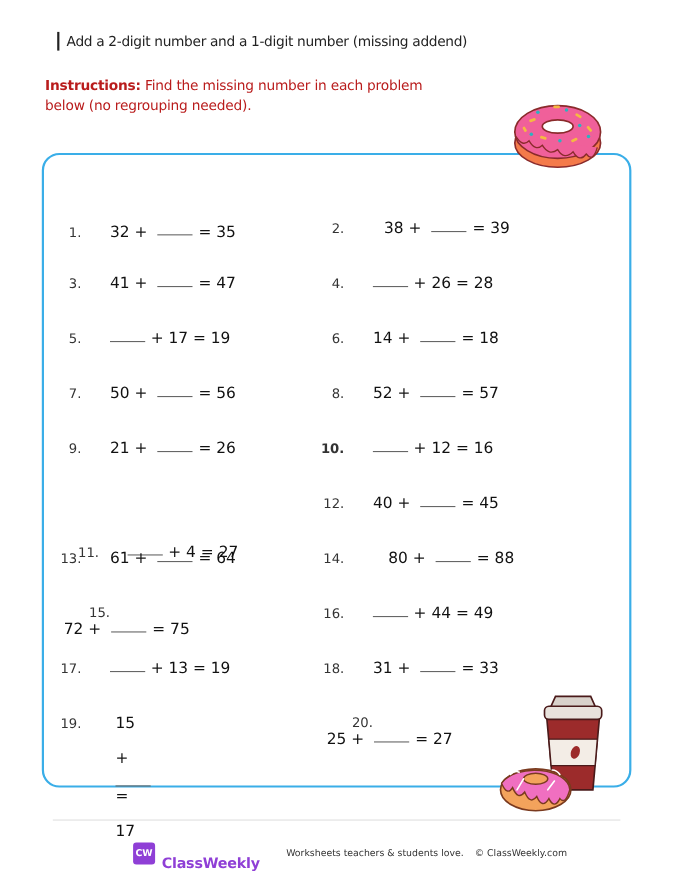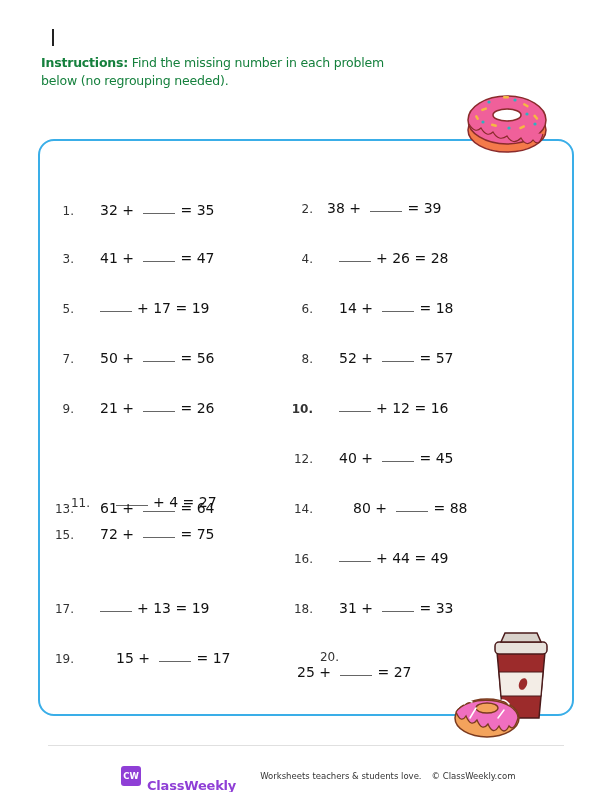--- a/index.html
+++ b/index.html
@@ -10,22 +10,22 @@
   }
   .header {
     position: absolute; left: 44px; top: 29px; display: flex; align-items: center;
     white-space: nowrap;
   }
   .header .title { font-size: 14.5px; font-weight: bold; color: #1a1a1a; letter-spacing: -0.2px; }
   .header .sep { width: 1.5px; height: 17px; background: #222; margin: 0 7px 0 8px; }
   .header .subtitle { font-size: 12.5px; color: #222; letter-spacing: -0.3px; }
 
   .instructions {
-    position: absolute; left: 41px; top: 54px; width: 360px;
-    font-size: 12.5px; line-height: 18px; color: #15803d; letter-spacing: -0.2px;
+    position: absolute; left: 41px; top: 69px; width: 360px;
+    font-size: 12.5px; line-height: 18px; color: #b91c1c; letter-spacing: -0.2px;
   }
   .instructions .label { font-weight: bold; }
 
   .frame {
     position: absolute; left: 38px; top: 139px; width: 536px; height: 577px;
     border: 2.5px solid #3aaee8; border-radius: 16px; box-sizing: border-box;
   }
 
   .donut-top { position: absolute; left: 465px; top: 86px; width: 84px; height: 70px; }
   .coffee { position: absolute; left: 489px; top: 630px; width: 64px; height: 92px; }
@@ -55,20 +55,21 @@
   }
   .brand { font-size: 13px; font-weight: bold; color: #8f3fd6; margin-left: 6px; letter-spacing: -0.2px; margin-top: 20px; }
   .tagline { font-size: 8.5px; color: #333; margin-left: 24px; }
   .copyright { font-size: 8.5px; color: #333; margin-left: 10px; }
 </style>
 </head>
 <body>
 
 <div class="header">
   <span class="sep"></span>
+  <span class="subtitle">Add a 2-digit number and a 1-digit number (missing addend)</span>
 </div>
 
 <div class="instructions">
   <span class="label">Instructions:</span><span> Find the missing number in each problem below (no regrouping needed).</span>
 </div>
 
 <div class="frame"></div>
 
 <svg class="donut-top" viewBox="0 0 84 70">
   <ellipse cx="42" cy="44" rx="39" ry="22" fill="#f47a4a" stroke="#8a2b2b" stroke-width="1.5"></ellipse>
@@ -95,21 +96,21 @@
 </svg>
 
 <div>
 
   <div class="problem" style="left:32px; top:200px;">
     <span class="num-wrap"><span class="num" style="display:inline-block;width:42px;">1.</span></span>
     <span class="expr" style="margin-left:26px;"><span>32</span>&nbsp;<span>+</span>&nbsp;<span class="blank"></span><span>=</span>&nbsp;<span>35</span></span>
   </div>
   <div class="problem" style="left:271px; top:200px;">
     <span class="num" style="display:inline-block;width:42px;">2.</span>
-    <span class="expr" style="margin-left:14px;"><span>38</span>&nbsp;<span>+</span>&nbsp;<span class="blank"></span><span>=</span>&nbsp;<span>39</span></span>
+    <span class="expr" style="margin-left:36px;"><span>38</span>&nbsp;<span>+</span>&nbsp;<span class="blank"></span><span>=</span>&nbsp;<span>39</span></span>
   </div>
 
   <div class="problem" style="left:32px; top:250px;">
     <span class="num" style="display:inline-block;width:42px;">3.</span>
     <span class="expr" style="margin-left:26px;"><span>41</span>&nbsp;<span>+</span>&nbsp;<span class="blank"></span><span>=</span>&nbsp;<span>47</span></span>
   </div>
   <div class="problem" style="left:271px; top:250px;">
     <span class="num" style="display:inline-block;width:42px;">4.</span>
     <span class="expr" style="margin-left:26px;"><span class="blank first"></span><span>+</span>&nbsp;<span>26</span>&nbsp;<span>=</span>&nbsp;<span>28</span></span>
   </div>
@@ -152,41 +153,41 @@
 
   <div class="problem" style="left:32px; top:500px;">
     <span class="num" style="display:inline-block;width:42px;">13.</span>
     <span class="expr" style="margin-left:26px;"><span>61</span>&nbsp;<span>+</span>&nbsp;<span class="blank"></span><span>=</span>&nbsp;<span>64</span></span>
   </div>
   <div class="problem" style="left:271px; top:500px;">
     <span class="num" style="display:inline-block;width:42px;">14.</span>
     <span class="expr" style="margin-left:40px;"><span>80</span>&nbsp;<span>+</span>&nbsp;<span class="blank"></span><span>=</span>&nbsp;<span>88</span></span>
   </div>
 
-  <div class="problem" style="left:32px; top:526px;">
+  <div class="problem" style="left:32px; top:550px;flex-direction:column;">
     <span class="num" style="display:inline-block;width:42px;">15.</span>
     <span class="expr" style="margin-left:26px;"><span>72</span>&nbsp;<span>+</span>&nbsp;<span class="blank"></span><span>=</span>&nbsp;<span>75</span></span>
   </div>
   <div class="problem" style="left:271px; top:550px;">
     <span class="num" style="display:inline-block;width:42px;">16.</span>
     <span class="expr" style="margin-left:26px;"><span class="blank first"></span><span>+</span>&nbsp;<span>44</span>&nbsp;<span>=</span>&nbsp;<span>49</span></span>
   </div>
 
   <div class="problem" style="left:32px; top:600px;">
     <span class="num" style="display:inline-block;width:42px;">17.</span>
     <span class="expr" style="margin-left:26px;"><span class="blank first"></span><span>+</span>&nbsp;<span>13</span>&nbsp;<span>=</span>&nbsp;<span>19</span></span>
   </div>
   <div class="problem" style="left:271px; top:600px;">
     <span class="num" style="display:inline-block;width:42px;">18.</span>
     <span class="expr" style="margin-left:26px;"><span>31</span>&nbsp;<span>+</span>&nbsp;<span class="blank"></span><span>=</span>&nbsp;<span>33</span></span>
   </div>
 
   <div class="problem" style="left:32px; top:650px;">
     <span class="num" style="display:inline-block;width:42px;">19.</span>
-    <span class="expr" style="margin-left:42px;"><span>15</span>&nbsp;<span>+</span>&nbsp;<span class="blank"></span><span>=</span>&nbsp;<span>17</span></span>
+    <span class="expr" style="margin-left:26px;flex-direction:column;"><span>15</span>&nbsp;<span>+</span>&nbsp;<span class="blank"></span><span>=</span>&nbsp;<span>17</span></span>
   </div>
   <div class="problem" style="left:271px; top:650px;flex-direction:column;">
     <span class="num" style="display:inline-block;width:42px;">20.</span>
     <span class="expr" style="margin-left:26px;"><span>25</span>&nbsp;<span>+</span>&nbsp;<span class="blank"></span><span>=</span>&nbsp;<span>27</span></span>
   </div>
 </div>
 
 <svg class="coffee" viewBox="0 0 64 92">
   <path d="M8 22 L14 88 L50 88 L56 22 Z" fill="#9c2b2b" stroke="#4a1a1a" stroke-width="1.5"></path>
   <path d="M10 42 L54 42 L52 66 L12 66 Z" fill="#f3ede6" stroke="#4a1a1a" stroke-width="1.2"></path>

